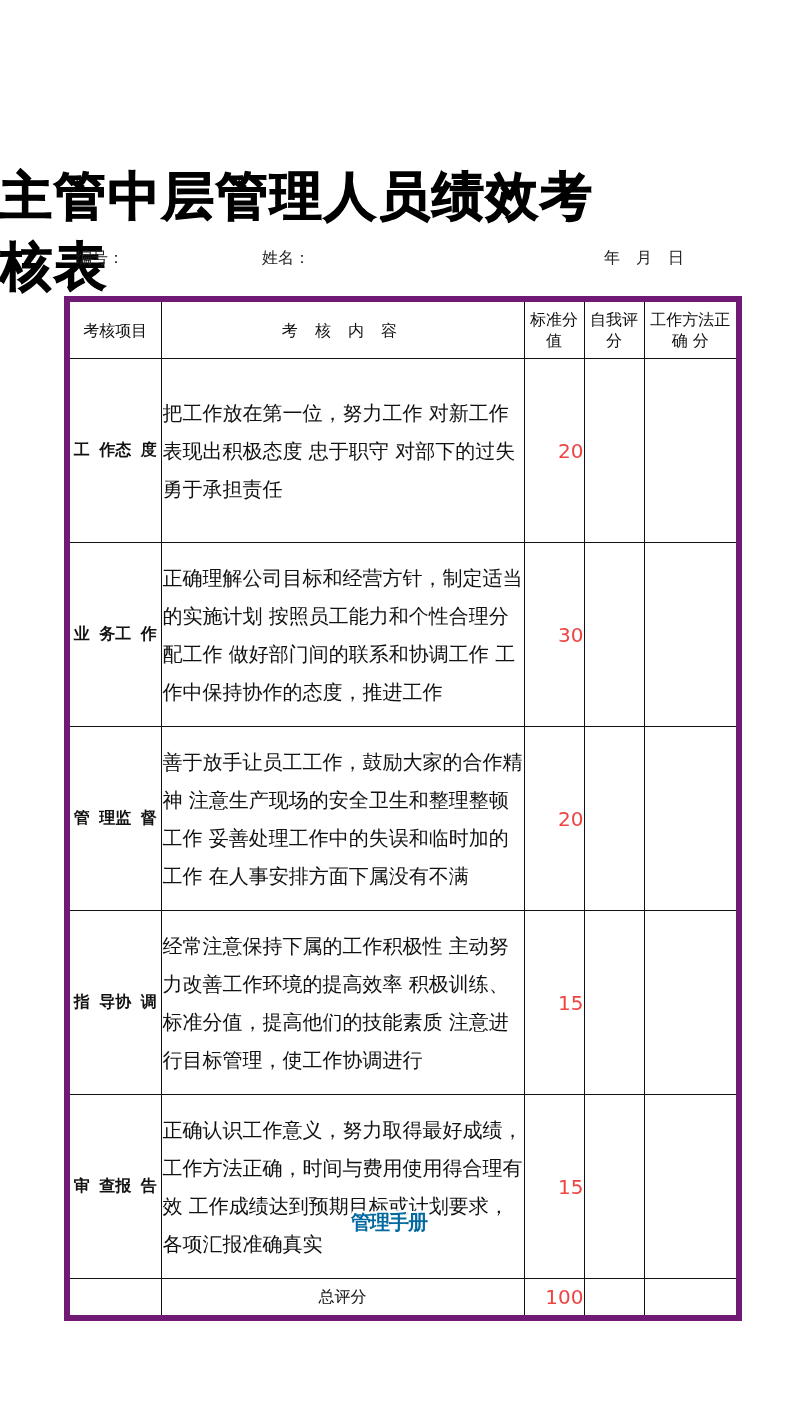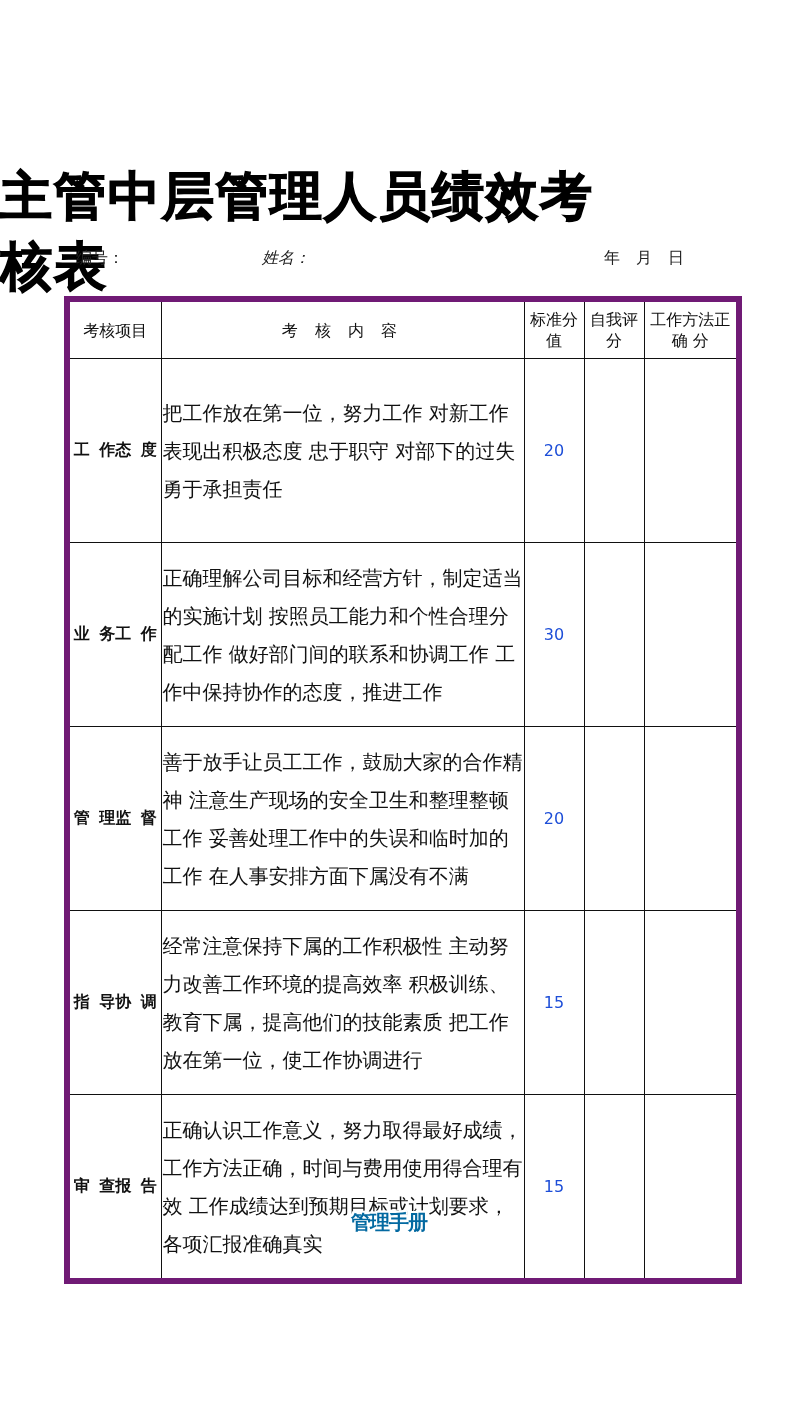--- a/index.html
+++ b/index.html
@@ -3,31 +3,31 @@
 <meta charset="utf-8">
 <style>
   html, body { margin: 0; padding: 0; background: #ffffff; }
   body { width: 800px; height: 1422px; position: relative; overflow: hidden;
          font-family: "DejaVu Sans", "Liberation Sans", sans-serif; color: #111; }
   .title { position: absolute; left: 0; top: 162px; width: 632px; text-align: left;
            font-size: 52px; font-weight: 900; letter-spacing: 2px; color: #000;
            -webkit-text-stroke: 1.2px #000; }
   .meta { position: absolute; top: 248px; font-size: 16px; color: #222; }
   .meta.no { left: 76px; }
-  .meta.name { left: 262px; font-style: italic; }
+  .meta.name { left: 262px; }
   .meta.date { left: 604px; word-spacing: 22px; }
   table.sheet { position: absolute; left: 64px; top: 296px; border-collapse: collapse;
                 border: 6px solid #701a75; table-layout: fixed; }
   table.sheet td { border: 1.5px solid #111; padding: 0; }
   .h { font-size: 16px; text-align: center; line-height: 21px; height: 56px; color: #111; }
   .h.wide { letter-spacing: 6px; margin-top: 32px; }
   .cat { font-size: 16px; font-weight: bold; text-align: center; height: 183px; color: #111; word-spacing: 4px; margin-left: 32px; }
   .content { font-size: 20px; line-height: 38px; text-align: left; vertical-align: middle;
              padding: 0 0 0 1px !important; color: #111; position: relative; }
-  .score { font-size: 16px; text-align: center; color: #1d4ed8; }
+  .score { font-size: 20px; text-align: right; color: #ef4444; }
   .total-label { font-size: 16px; text-align: center; height: 36px; }
   .watermark { position: absolute; left: 351px; top: 1209px; font-size: 20px; font-weight: bold;
                color: #0369a1; text-shadow: -2px -2px 0 #fff, 2px -2px 0 #fff, -2px 2px 0 #fff, 2px 2px 0 #fff,
                0 2px 0 #fff, 0 -2px 0 #fff, 2px 0 0 #fff, -2px 0 0 #fff; letter-spacing: -1px; }
 </style>
 </head>
 <body>
 
 <div class="title">主管中层管理人员绩效考核表</div>
 
@@ -67,28 +67,35 @@
   </tr>
   <tr>
     <td class="cat">管 理监 督</td>
     <td class="content">善于放手让员工工作，鼓励大家的合作精神 注意生产现场的安全卫生和整理整顿工作 妥善处理工作中的失误和临时加的工作 在人事安排方面下属没有不满</td>
     <td class="score">20</td>
     <td class="score"></td>
     <td class="score"></td>
   </tr>
   <tr>
     <td class="cat">指 导协 调</td>
-    <td class="content">经常注意保持下属的工作积极性 主动努力改善工作环境的提高效率 积极训练、教育下属，提高他们的技能素质 把工作放在第一位，使工作协调进行</td>
+    <td class="content">经常注意保持下属的工作积极性 主动努力改善工作环境的提高效率 积极训练、标准分值，提高他们的技能素质 注意进行目标管理，使工作协调进行</td>
     <td class="score">15</td>
     <td class="score"></td>
     <td class="score"></td>
   </tr>
   <tr>
     <td class="cat">审 查报 告</td>
     <td class="content">正确认识工作意义，努力取得最好成绩，工作方法正确，时间与费用使用得合理有效 工作成绩达到预期目标或计划要求，各项汇报准确真实</td>
     <td class="score">15</td>
     <td class="score"></td>
     <td class="score"></td>
   </tr>
+  <tr>
+    <td class="total-label"></td>
+    <td class="total-label">总评分</td>
+    <td class="score">100</td>
+    <td class="score"></td>
+    <td class="score"></td>
+  </tr>
 </tbody>
   </table>
 
 <div class="watermark">管理手册</div>
 
 </body></html>

